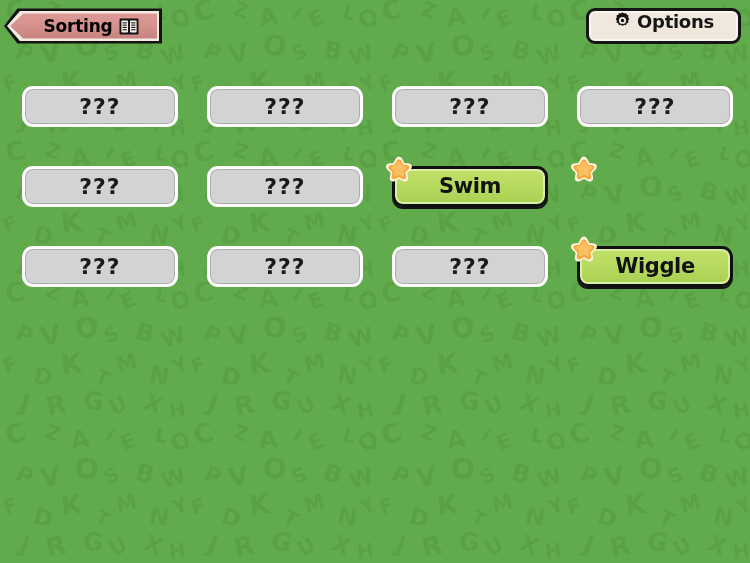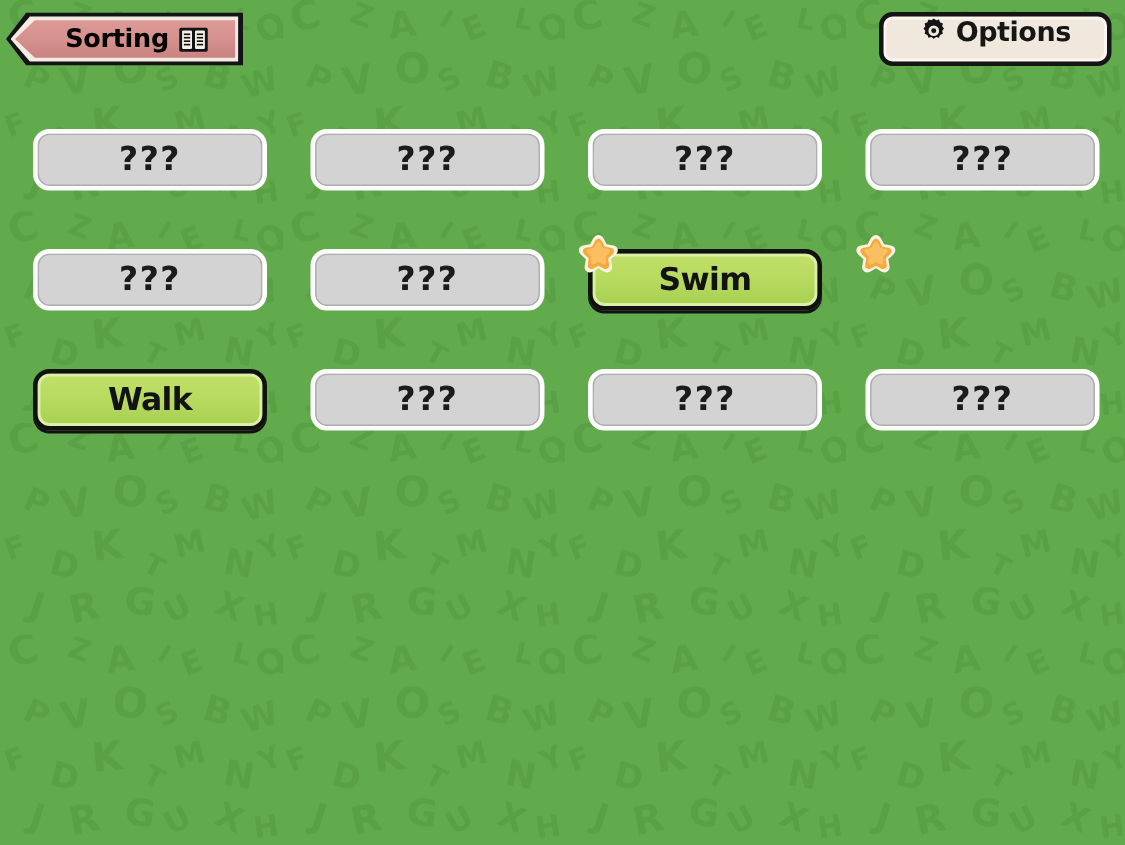--- a/index.html
+++ b/index.html
@@ -316,34 +316,41 @@
       <div class="cell">
         <span class="star-badge">
           <svg viewBox="0 0 34 33" xmlns="http://www.w3.org/2000/svg" aria-hidden="true">
             <path d="M17 1.6c1.5 0 2.6 1.0 3.3 2.3l2.1 4.0 4.5.7c1.5.2 2.6 1.1 2.9 2.5.3 1.4-.3 2.6-1.4 3.7l-3.2 3.1.8 4.5c.3 1.5-.2 2.8-1.4 3.6-1.2.8-2.5.8-3.8.1L17 23.9l-4.0 2.2c-1.3.7-2.6.7-3.8-.1-1.2-.8-1.7-2.1-1.4-3.6l.8-4.5-3.2-3.1c-1.1-1.1-1.7-2.3-1.4-3.7.3-1.4 1.4-2.3 2.9-2.5l4.5-.7 2.1-4.0C14.4 2.6 15.5 1.6 17 1.6z" fill="#fdf3df"></path>
             <path d="M17 4.2c1.1 0 1.9.8 2.4 1.8l1.8 3.5 3.9.6c1.2.2 2.0.8 2.2 1.8.2 1.0-.2 1.9-1.1 2.8l-2.8 2.7.7 3.9c.2 1.1-.1 2.0-1.0 2.6-.9.6-1.8.6-2.8.1L17 22.1l-3.4 1.9c-1.0.5-1.9.5-2.8-.1-.9-.6-1.2-1.5-1.0-2.6l.7-3.9-2.8-2.7c-.9-.9-1.3-1.8-1.1-2.8.2-1.0 1.0-1.6 2.2-1.8l3.9-.6 1.8-3.5C15.1 5.0 15.9 4.2 17 4.2z" fill="#f5a93f"></path>
             <path d="M17 6.3c.7 0 1.2.5 1.6 1.2l1.4 2.8 3.1.5c.9.1 1.4.5 1.6 1.2.1.6-.1 1.2-.8 1.9l-2.2 2.2.5 3.1c.1.8-.1 1.4-.7 1.8-.6.4-1.2.4-2 .0L17 19.5l-2.5 1.5c-.8.4-1.4.4-2-.0-.6-.4-.8-1.0-.7-1.8l.5-3.1-2.2-2.2c-.7-.7-.9-1.3-.8-1.9.2-.7.7-1.1 1.6-1.2l3.1-.5 1.4-2.8C15.8 6.8 16.3 6.3 17 6.3z" fill="#fbbf63"></path>
           </svg>
         </span>
       </div>
       <div class="cell">
+        <div class="move-btn locked">
+          <span class="btn-text">???</span>
+        </div>
+      </div>
+      <div class="cell">
+        <div class="move-btn locked">
+          <span class="btn-text">???</span>
+        </div>
+      </div>
+      <div class="cell">
+        <div class="move-btn locked">
+          <span class="btn-text">???</span>
+        </div>
+      </div>
+      <div class="cell">
         <div class="move-btn unlocked">
-          <span class="btn-text">Walk</span>
-        </div>
-      </div>
-      <div class="cell">
-        <div class="move-btn locked">
-          <span class="btn-text">???</span>
-        </div>
-      </div>
-      <div class="cell">
-        <div class="move-btn locked">
-          <span class="btn-text">???</span>
-        </div>
-      </div>
-      <div class="cell">
-        <div class="move-btn locked">
-          <span class="btn-text">???</span>
-        </div>
+          <span class="btn-text">Wiggle</span>
+        </div>
+        <span class="star-badge">
+          <svg viewBox="0 0 34 33" xmlns="http://www.w3.org/2000/svg" aria-hidden="true">
+            <path d="M17 1.6c1.5 0 2.6 1.0 3.3 2.3l2.1 4.0 4.5.7c1.5.2 2.6 1.1 2.9 2.5.3 1.4-.3 2.6-1.4 3.7l-3.2 3.1.8 4.5c.3 1.5-.2 2.8-1.4 3.6-1.2.8-2.5.8-3.8.1L17 23.9l-4.0 2.2c-1.3.7-2.6.7-3.8-.1-1.2-.8-1.7-2.1-1.4-3.6l.8-4.5-3.2-3.1c-1.1-1.1-1.7-2.3-1.4-3.7.3-1.4 1.4-2.3 2.9-2.5l4.5-.7 2.1-4.0C14.4 2.6 15.5 1.6 17 1.6z" fill="#fdf3df"></path>
+            <path d="M17 4.2c1.1 0 1.9.8 2.4 1.8l1.8 3.5 3.9.6c1.2.2 2.0.8 2.2 1.8.2 1.0-.2 1.9-1.1 2.8l-2.8 2.7.7 3.9c.2 1.1-.1 2.0-1.0 2.6-.9.6-1.8.6-2.8.1L17 22.1l-3.4 1.9c-1.0.5-1.9.5-2.8-.1-.9-.6-1.2-1.5-1.0-2.6l.7-3.9-2.8-2.7c-.9-.9-1.3-1.8-1.1-2.8.2-1.0 1.0-1.6 2.2-1.8l3.9-.6 1.8-3.5C15.1 5.0 15.9 4.2 17 4.2z" fill="#f5a93f"></path>
+            <path d="M17 6.3c.7 0 1.2.5 1.6 1.2l1.4 2.8 3.1.5c.9.1 1.4.5 1.6 1.2.1.6-.1 1.2-.8 1.9l-2.2 2.2.5 3.1c.1.8-.1 1.4-.7 1.8-.6.4-1.2.4-2 .0L17 19.5l-2.5 1.5c-.8.4-1.4.4-2-.0-.6-.4-.8-1.0-.7-1.8l.5-3.1-2.2-2.2c-.7-.7-.9-1.3-.8-1.9.2-.7.7-1.1 1.6-1.2l3.1-.5 1.4-2.8C15.8 6.8 16.3 6.3 17 6.3z" fill="#fbbf63"></path>
+          </svg>
+        </span>
       </div>
     </div>
 
 </div>
 
 </body></html>

